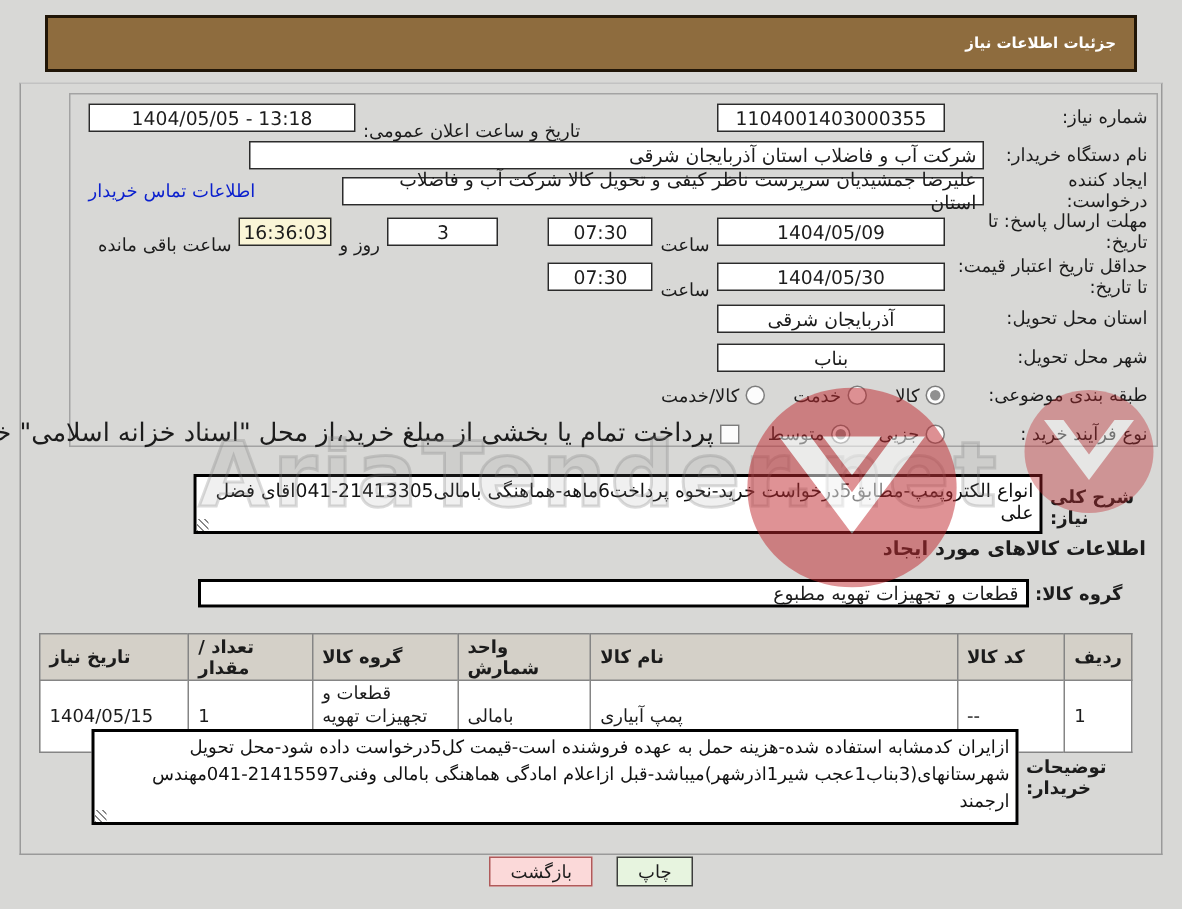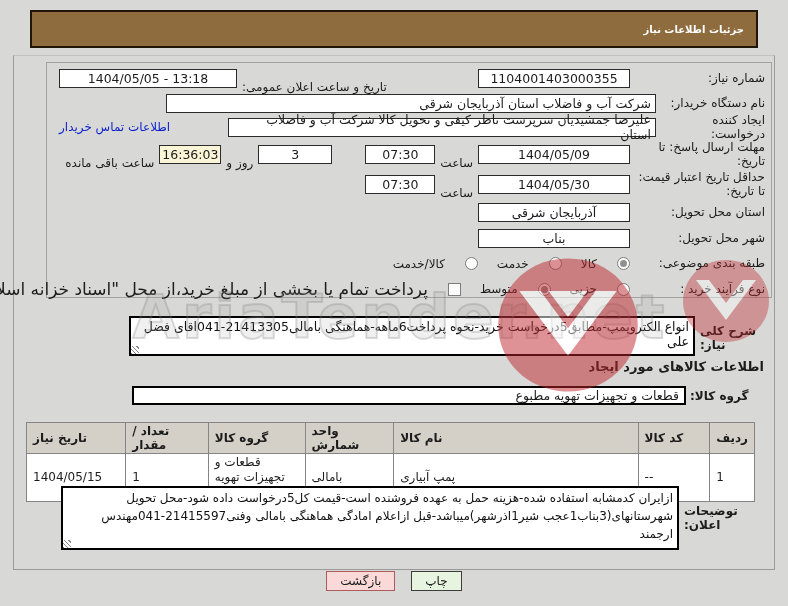--- a/index.html
+++ b/index.html
@@ -39,21 +39,21 @@
     display:flex;align-items:center;justify-content:center;
     font-size:12.5px;flex:none;padding:0 2px;
   }
   .txt{justify-content:flex-start;padding:0 4px;}
   .ltr{direction:ltr;}
   .w150{width:146px}.w175{width:172px}.w66{width:64px}.w70{width:68px}.w58{width:56px}
   .w484{width:480px}.w422{width:418px}
   .yellow{background:#faf5d7;}
   .gapL28{margin-left:28px;}
   .link{color:#0a1fce;flex:none;cursor:pointer;}
-  .opt{display:flex;align-items:center;gap:20px;margin-left:14px;flex:none;}
+  .opt{display:flex;align-items:center;gap:4px;margin-left:14px;flex:none;}
   .radio{width:11px;height:11px;border:1px solid #7d7d7d;border-radius:50%;
     background:#fcfcfc;position:relative;flex:none;}
   .radio.on::after{content:"";position:absolute;inset:2px;border-radius:50%;background:#909090;}
   .checkbox{width:11px;height:11px;border:1px solid #7d7d7d;background:#fcfcfc;flex:none;}
   .smalltext{font-size:17px;}
   
   .absrow{position:absolute;right:8px;left:0;display:flex;align-items:flex-start;}
   .blabel{font-weight:bold;flex:none;text-align:left;}
   .desc{top:260px;}
   .desc .blabel{width:66px;padding-top:8px;}
@@ -232,21 +232,21 @@
         <td>پمپ آبیاری</td>
         <td>بامالی</td>
         <td>قطعات و تجهیزات تهویه مطبوع</td>
         <td>1</td>
         <td>1404/05/15</td>
       </tr>
     </tbody>
   </table>
 
   <div class="absrow notes">
-    <span class="blabel">توضیحات اعلان:</span>
+    <span class="blabel">توضیحات خریدار:</span>
     <span class="tawrap">
       <textarea class="bigbox notes-ta" readonly="" style="">ازایران کدمشابه استفاده شده-هزینه حمل به عهده فروشنده است-قیمت کل5درخواست داده شود-محل تحویل شهرستانهای(3بناب1عجب شیر1اذرشهر)میباشد-قبل ازاعلام امادگی هماهنگی بامالی وفنی21415597-041مهندس ارجمند</textarea>
       <span class="corner"></span>
     </span>
   </div>
 
 </div>
 
 <div class="footer">
   <span class="btn btn-print">چاپ</span>

